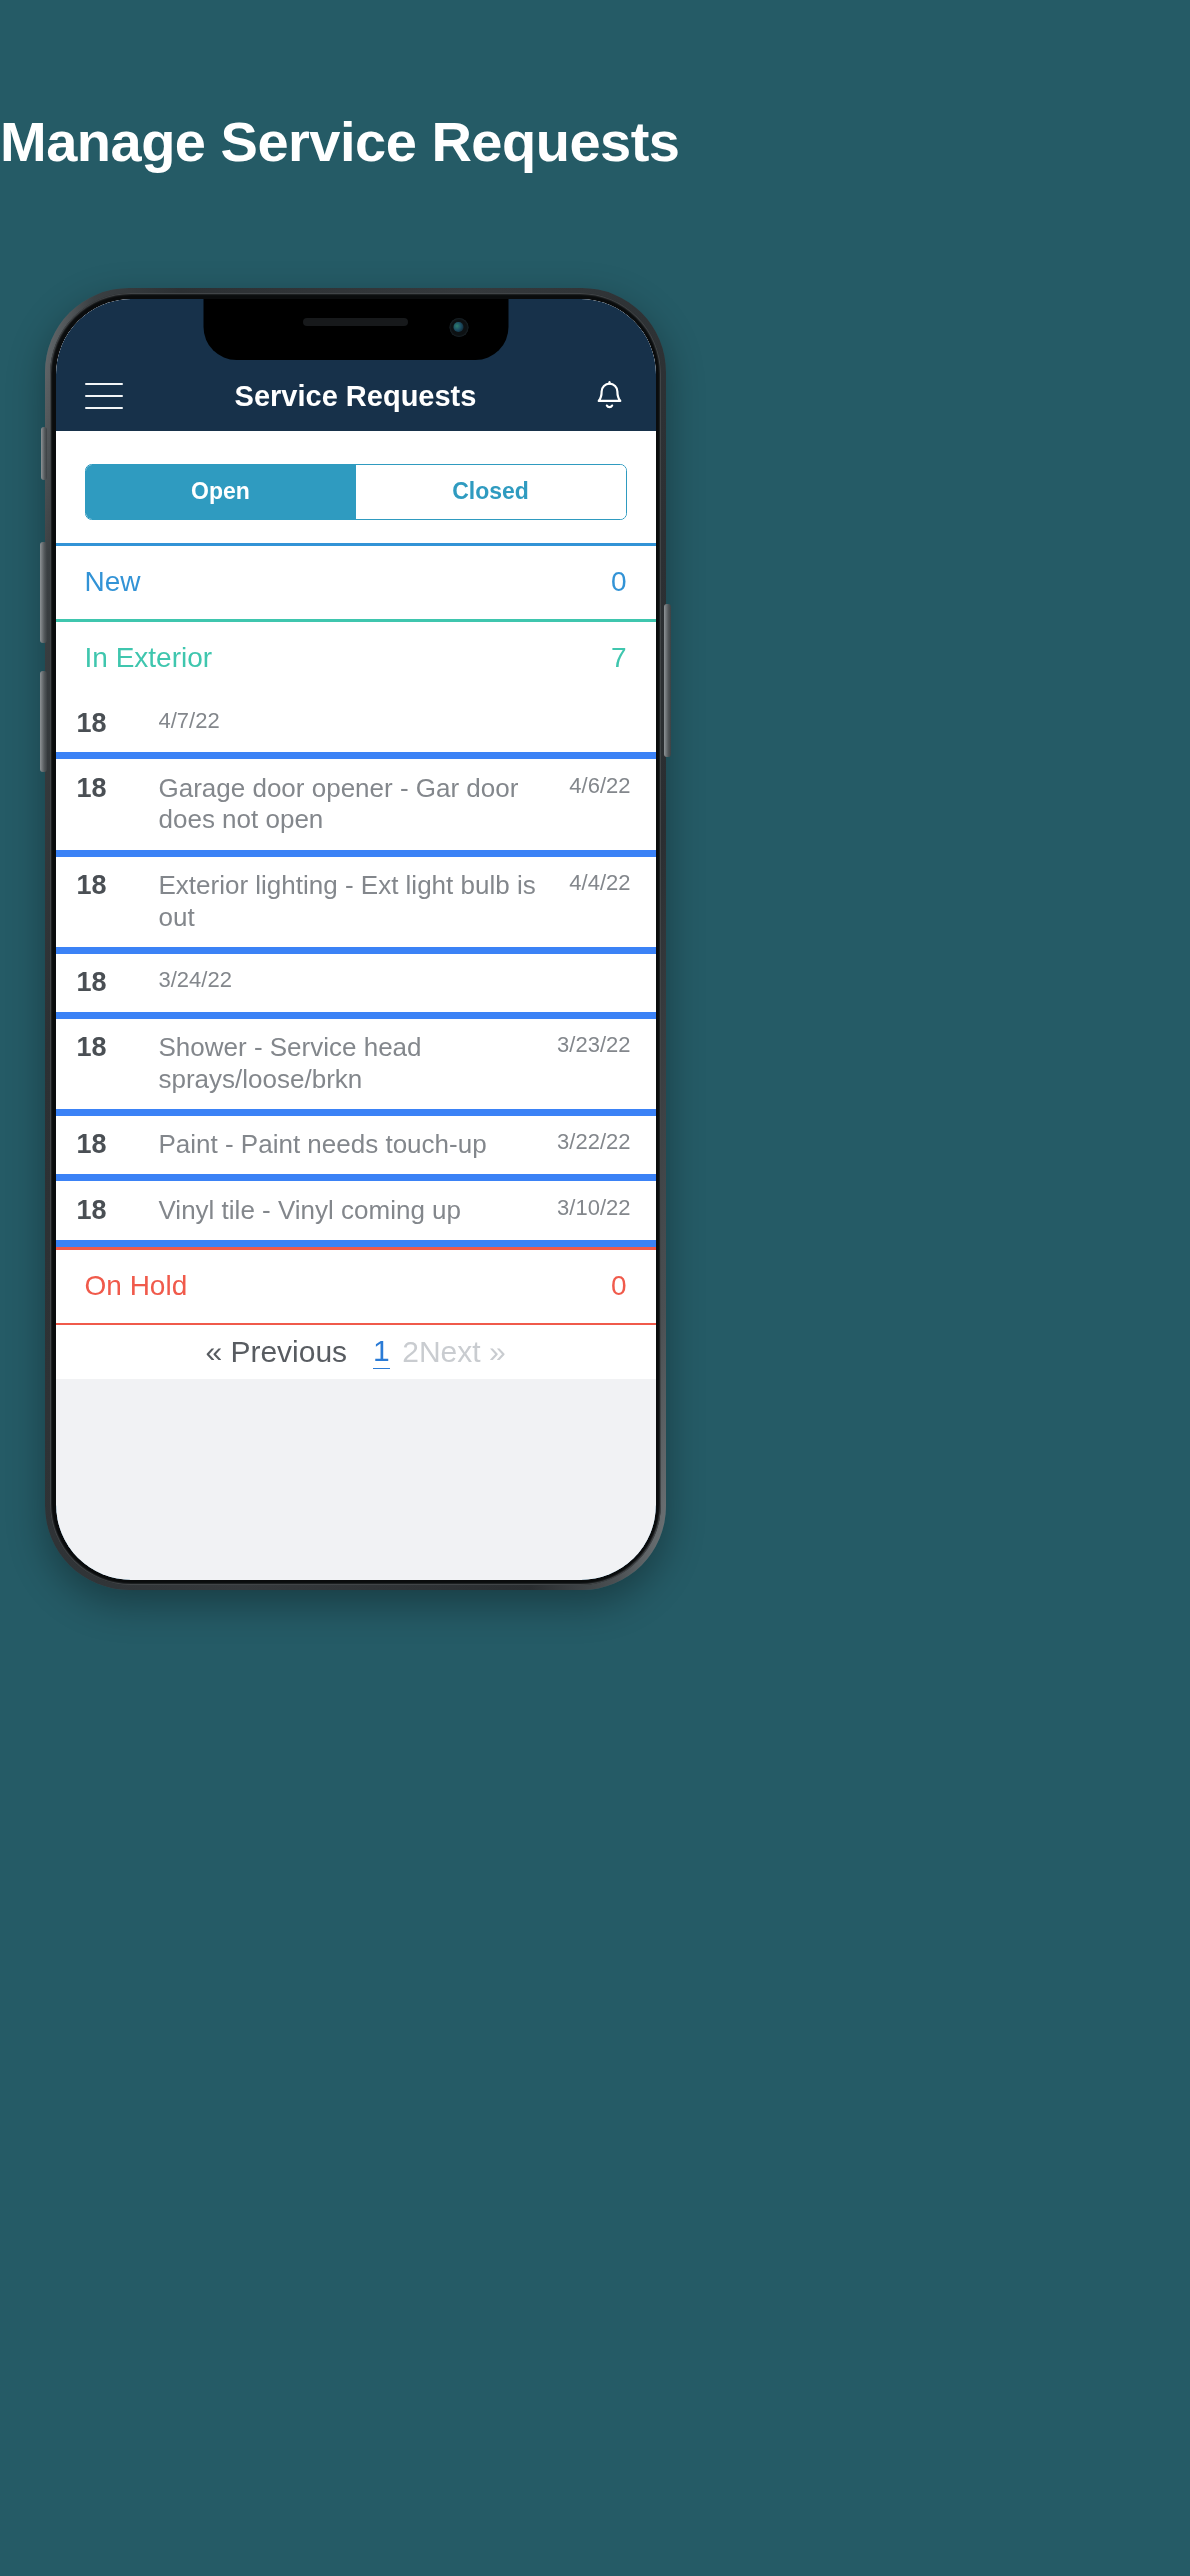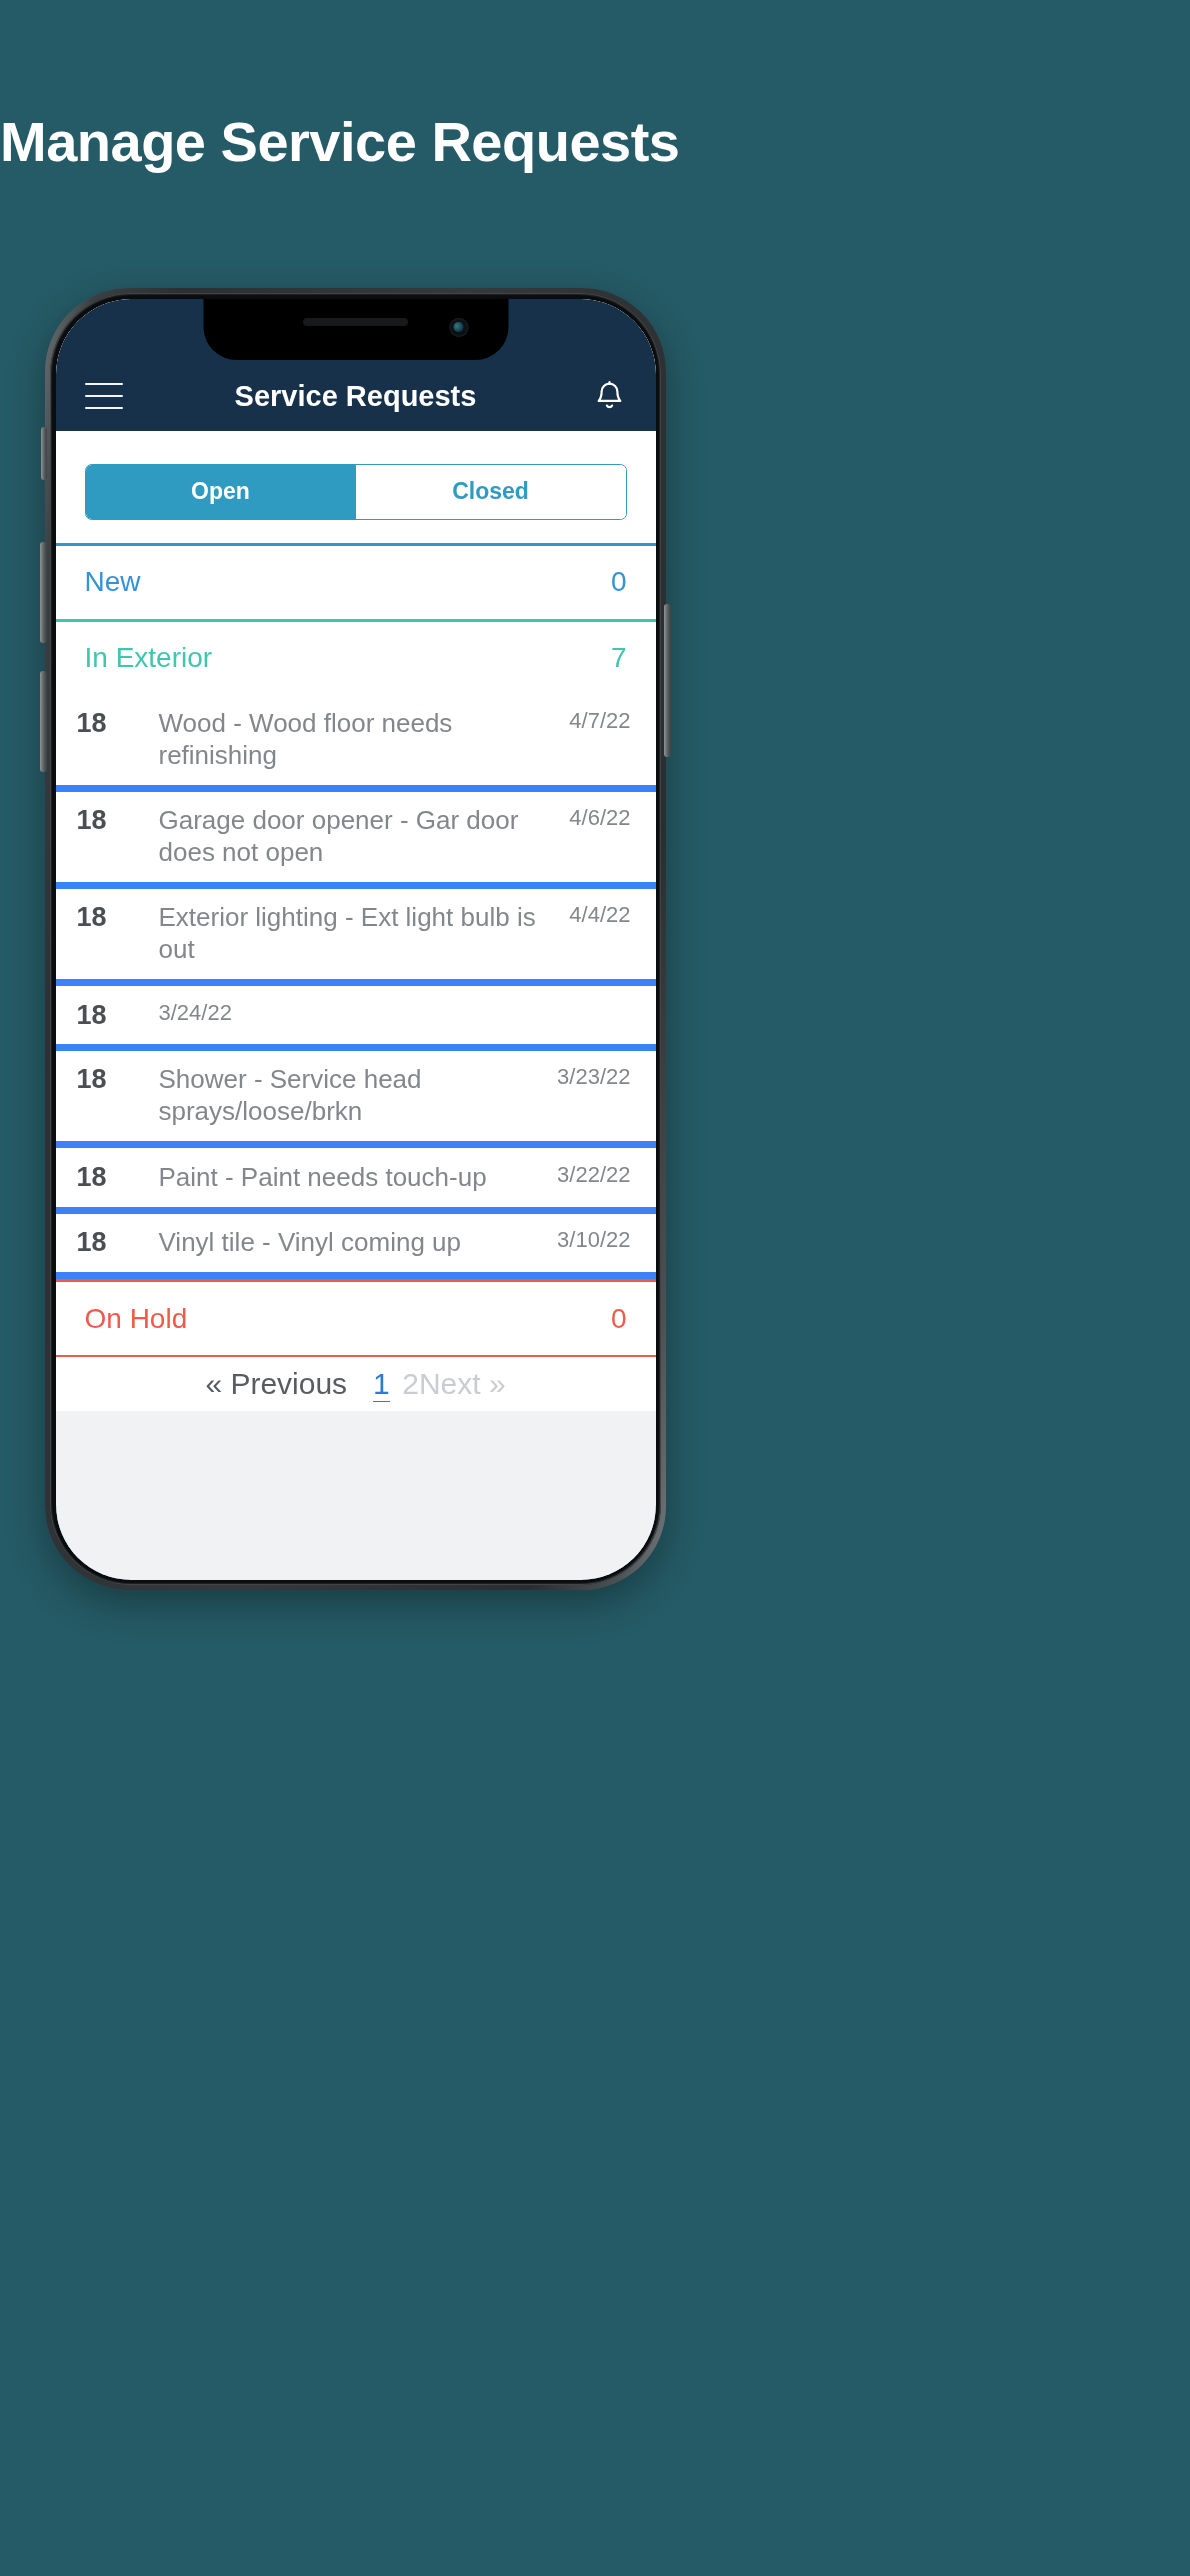--- a/index.html
+++ b/index.html
@@ -324,21 +324,20 @@
           </div>
 
           <div class="group-row group-prog">
             <span>In Exterior</span>
             <span>7</span>
           </div>
 
           <div class="req-list">
             <div class="req-row">
               <div class="req-id">18</div>
-              <div class="req-title">Wood - Wood floor needs refinishing</div>
               <div class="req-date">4/7/22</div>
             </div>
             <div class="req-row">
               <div class="req-id">18</div>
               <div class="req-title">Garage door opener - Gar door does not open</div>
               <div class="req-date">4/6/22</div>
             </div>
             <div class="req-row">
               <div class="req-id">18</div>
               <div class="req-title">Exterior lighting - Ext light bulb is out</div>

